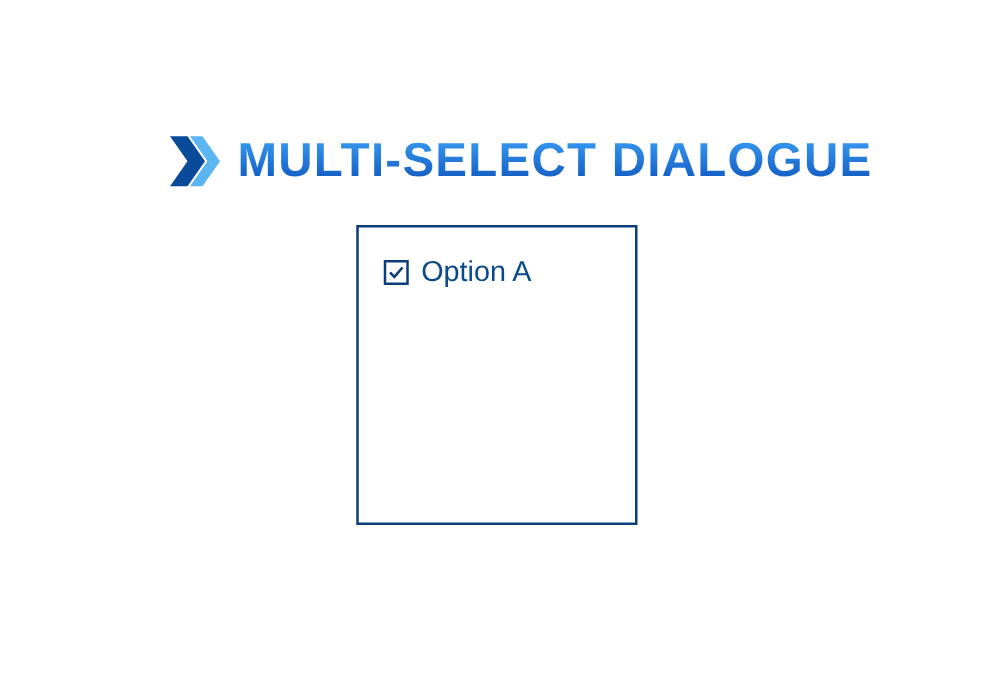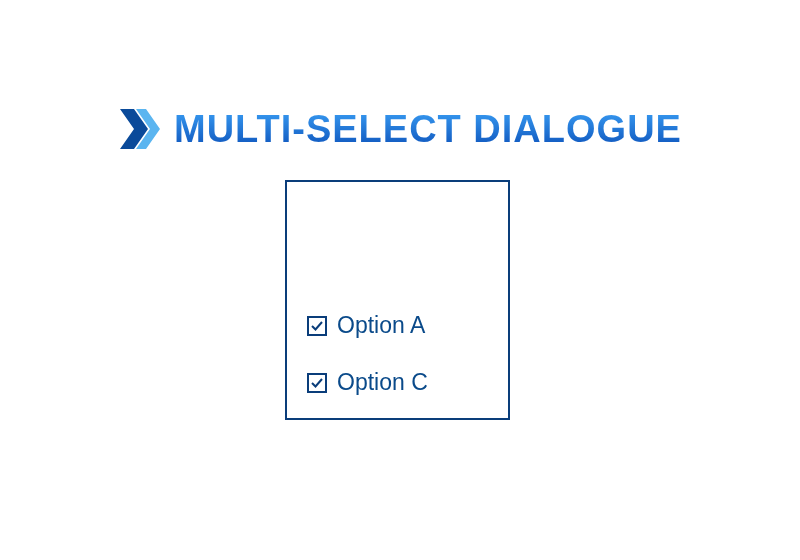--- a/index.html
+++ b/index.html
@@ -10,21 +10,21 @@
     body {
       width: 800px;
       height: 560px;
       background: #ffffff;
       font-family: Arial, Helvetica, sans-serif;
       position: relative;
     }
     .header {
       position: absolute;
       top: 105px;
-      left: 114px;
+      left: 130px;
       display: flex;
       align-items: center;
       gap: 12px;
     }
     .logo-icon {
       width: 48px;
       height: 48px;
       position: relative;
     }
     .title {
@@ -41,21 +41,20 @@
       top: 180px;
       left: 285px;
       width: 225px;
       height: 240px;
       border: 2px solid #0a3d7a;
       background: #ffffff;
       padding: 22px 20px;
       display: flex;
       flex-direction: column;
       gap: 30px;
-      justify-content: flex-end;
     }
     .option-row {
       display: flex;
       align-items: center;
       gap: 10px;
       cursor: pointer;
     }
     .checkbox {
       width: 20px;
       height: 20px;
@@ -90,21 +89,13 @@
 
 <div class="dialogue-box">
   <div class="option-row">
     <span class="checkbox">
       <svg viewBox="0 0 14 14">
           <path d="M 2 7 L 5.5 10.5 L 12 3" stroke="#0a3d7a" stroke-width="2" fill="none"></path>
         </svg>
     </span>
     <span class="option-label">Option A</span>
   </div>
-  <div class="option-row">
-    <span class="checkbox">
-      <svg viewBox="0 0 14 14">
-          <path d="M 2 7 L 5.5 10.5 L 12 3" stroke="#0a3d7a" stroke-width="2" fill="none"></path>
-        </svg>
-    </span>
-    <span class="option-label">Option C</span>
-  </div>
 </div>
 
 </body></html>

